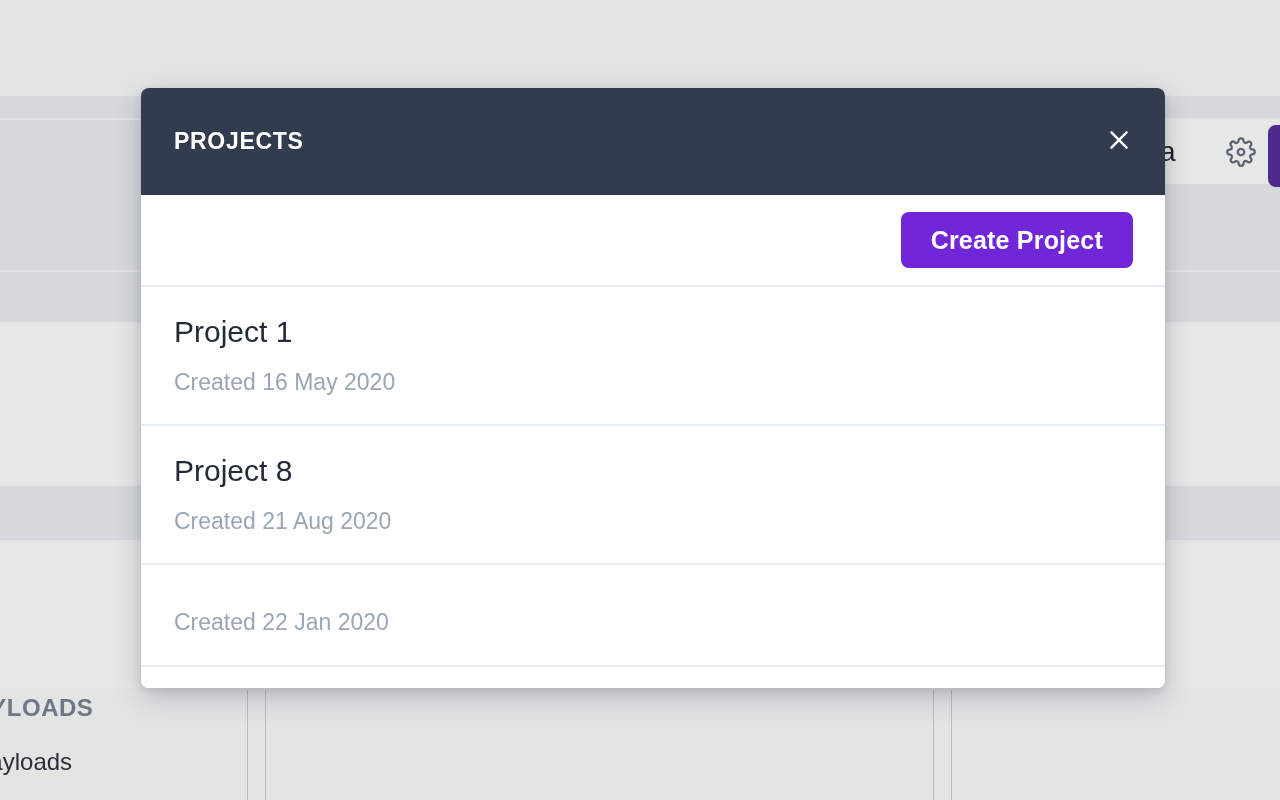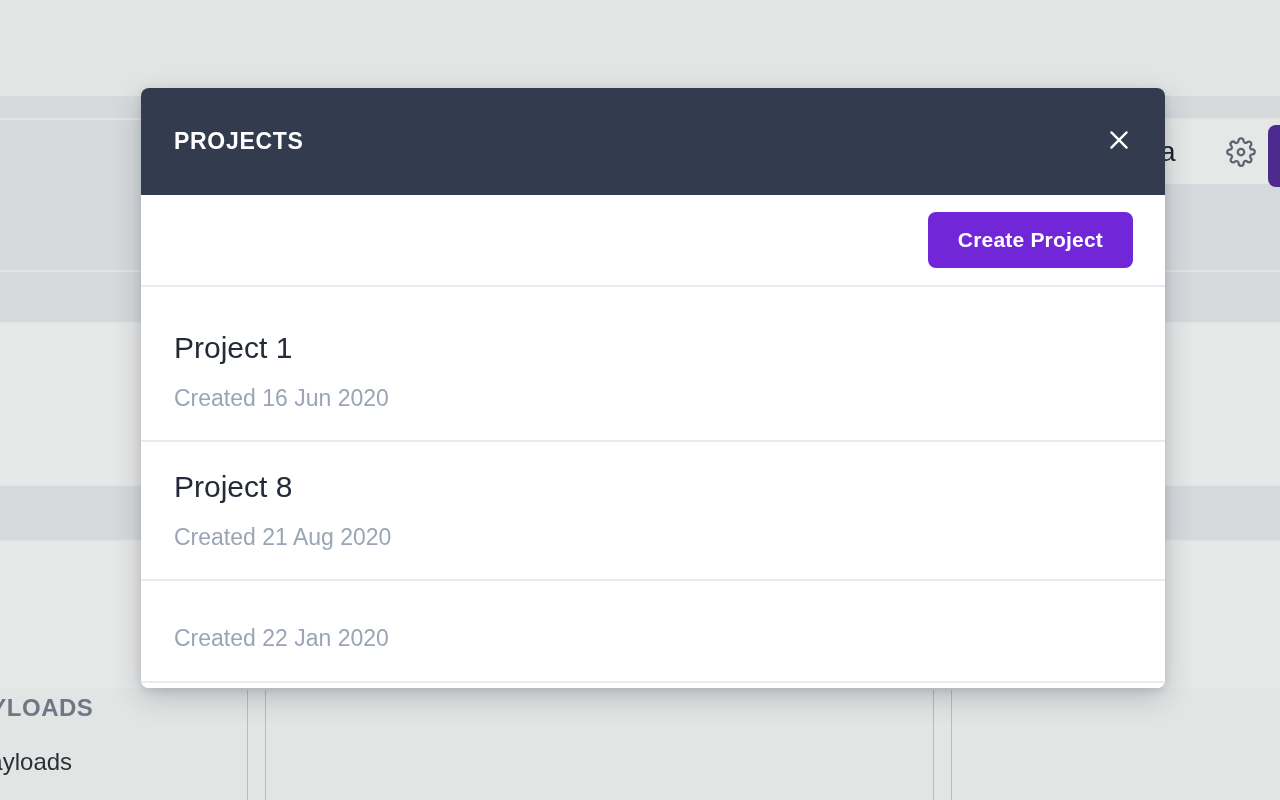--- a/index.html
+++ b/index.html
@@ -214,32 +214,31 @@
     box-sizing: border-box;
     border-bottom: 2px solid #e7ecf2;
   }
   #create-project-button {
     height: 56px;
     padding: 0 30px;
     border-radius: 8px;
     border: none;
     background: #7127d8;
     color: #ffffff;
-    font-size: 21px;
+    font-size: 25px;
     font-weight: bold;
     cursor: pointer;
     font-family: "Liberation Sans", sans-serif;
     letter-spacing: 0.2px;
   }
 
   #projects-list {
     flex: 1 1 auto;
     overflow-y: auto;
     background: #ffffff;
-    margin-top: 16px;
   }
   .project-item {
     padding: 26px 32px 28px 33px;
     border-bottom: 2px solid #e7ecf2;
     cursor: pointer;
     box-sizing: border-box;
   }
   .project-name {
     font-size: 30px;
     color: #242b38;
@@ -300,21 +299,21 @@
   </div>
 
   <div id="modal-toolbar">
     <button id="create-project-button">Create Project</button>
   </div>
 
   <div id="projects-list">
 
     <div class="project-item">
       <div class="project-name">Project 1</div>
-      <div class="project-created">Created 16 Jun 2020</div>
+      <div class="project-created">Created 16 May 2020</div>
     </div>
 
     <div class="project-item">
       <div class="project-name">Project 8</div>
       <div class="project-created">Created 21 Aug 2020</div>
     </div>
 
     <div class="project-item">
       <div class="project-created">Created 22 Jan 2020</div>
     </div>

